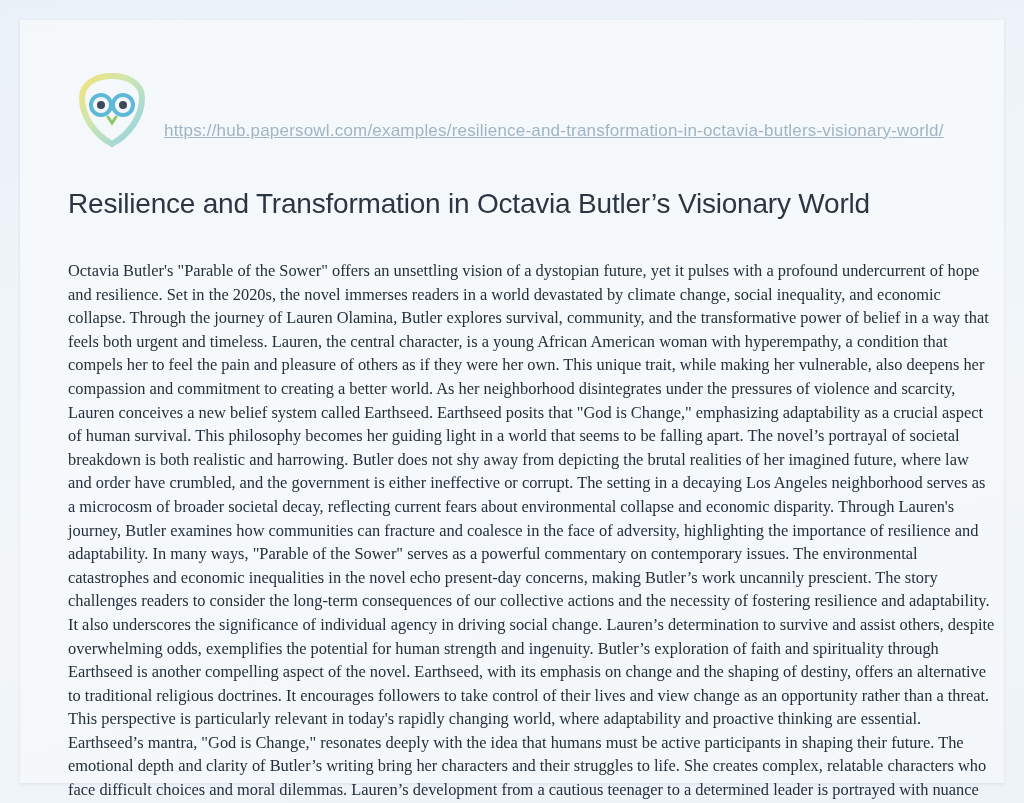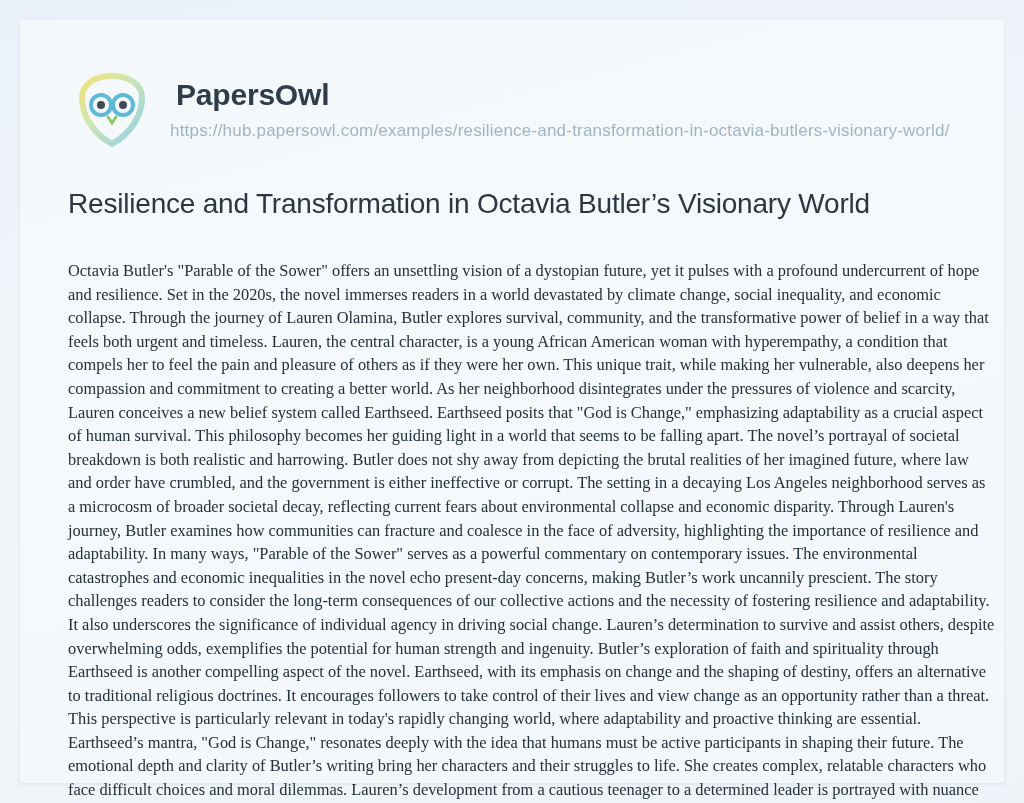--- a/index.html
+++ b/index.html
@@ -55,29 +55,30 @@
     left: 128px;
     top: 22px;
     font-family: "Liberation Sans", sans-serif;
     font-size: 30px;
     font-weight: bold;
     color: #2f3d4a;
     letter-spacing: -0.2px;
   }
   .url {
     position: absolute;
-    left: 122px;
+    left: 116px;
     top: 62px;
     width: 800px;
     font-family: "Liberation Sans", sans-serif;
     font-size: 17px;
     line-height: 25px;
     color: #9fb4c6;
     letter-spacing: 0.2px;
     word-break: break-word;
+    text-decoration: underline;
   }
   .title {
     position: absolute;
     left: 48px;
     top: 152px;
     width: 860px;
     font-family: "Liberation Sans", sans-serif;
     font-size: 28px;
     line-height: 40px;
     color: #2c3642;
@@ -116,21 +117,20 @@
           </defs>
           <path d="M10 26 C10 10, 26 4, 40 4 C54 4, 70 10, 70 26 C70 44, 58 62, 40 72 C22 62, 10 44, 10 26 Z" fill="none" stroke="url(#owlg)" stroke-width="6"></path>
           <circle cx="29" cy="33" r="10" fill="none" stroke="#5fb8d8" stroke-width="4"></circle>
           <circle cx="51" cy="33" r="10" fill="none" stroke="#5fb8d8" stroke-width="4"></circle>
           <circle cx="29" cy="33" r="4" fill="#3f4a56"></circle>
           <circle cx="51" cy="33" r="4" fill="#3f4a56"></circle>
           <path d="M36 45 L40 51 L44 45" fill="none" stroke="#8dc96b" stroke-width="3" stroke-linecap="round"></path>
         </svg>
       </div>
 
-      <div class="brand">PapersOwl</div>
       <div class="url">https://hub.papersowl.com/examples/resilience-and-transformation-in-octavia-butlers-visionary-world/</div>
     </div>
 
     <h1 class="title">Resilience and Transformation in Octavia Butler’s Visionary World</h1>
 
     <div class="body-text">Octavia Butler's "Parable of the Sower" offers an unsettling vision of a dystopian future, yet it pulses with a profound undercurrent of hope and resilience. Set in the 2020s, the novel immerses readers in a world devastated by climate change, social inequality, and economic collapse. Through the journey of Lauren Olamina, Butler explores survival, community, and the transformative power of belief in a way that feels both urgent and timeless. Lauren, the central character, is a young African American woman with hyperempathy, a condition that compels her to feel the pain and pleasure of others as if they were her own. This unique trait, while making her vulnerable, also deepens her compassion and commitment to creating a better world. As her neighborhood disintegrates under the pressures of violence and scarcity, Lauren conceives a new belief system called Earthseed. Earthseed posits that "God is Change," emphasizing adaptability as a crucial aspect of human survival. This philosophy becomes her guiding light in a world that seems to be falling apart. The novel’s portrayal of societal breakdown is both realistic and harrowing. Butler does not shy away from depicting the brutal realities of her imagined future, where law and order have crumbled, and the government is either ineffective or corrupt. The setting in a decaying Los Angeles neighborhood serves as a microcosm of broader societal decay, reflecting current fears about environmental collapse and economic disparity. Through Lauren's journey, Butler examines how communities can fracture and coalesce in the face of adversity, highlighting the importance of resilience and adaptability. In many ways, "Parable of the Sower" serves as a powerful commentary on contemporary issues. The environmental catastrophes and economic inequalities in the novel echo present-day concerns, making Butler’s work uncannily prescient. The story challenges readers to consider the long-term consequences of our collective actions and the necessity of fostering resilience and adaptability. It also underscores the significance of individual agency in driving social change. Lauren’s determination to survive and assist others, despite overwhelming odds, exemplifies the potential for human strength and ingenuity. Butler’s exploration of faith and spirituality through Earthseed is another compelling aspect of the novel. Earthseed, with its emphasis on change and the shaping of destiny, offers an alternative to traditional religious doctrines. It encourages followers to take control of their lives and view change as an opportunity rather than a threat. This perspective is particularly relevant in today's rapidly changing world, where adaptability and proactive thinking are essential. Earthseed’s mantra, "God is Change," resonates deeply with the idea that humans must be active participants in shaping their future. The emotional depth and clarity of Butler’s writing bring her characters and their struggles to life. She creates complex, relatable characters who face difficult choices and moral dilemmas. Lauren’s development from a cautious teenager to a determined leader is portrayed with nuance and sensitivity. Her relationship with her father, her interactions with other survivors, and her growing conviction in Earthseed are all depicted with a realism that draws readers into her world. Butler’s skillful character development makes Lauren’s journey compelling and</div>
 
   </div>
 </div>
 

